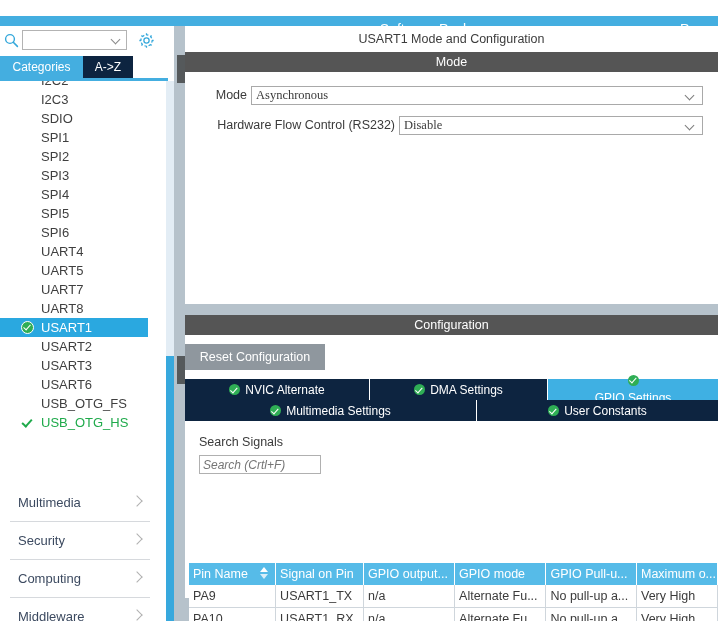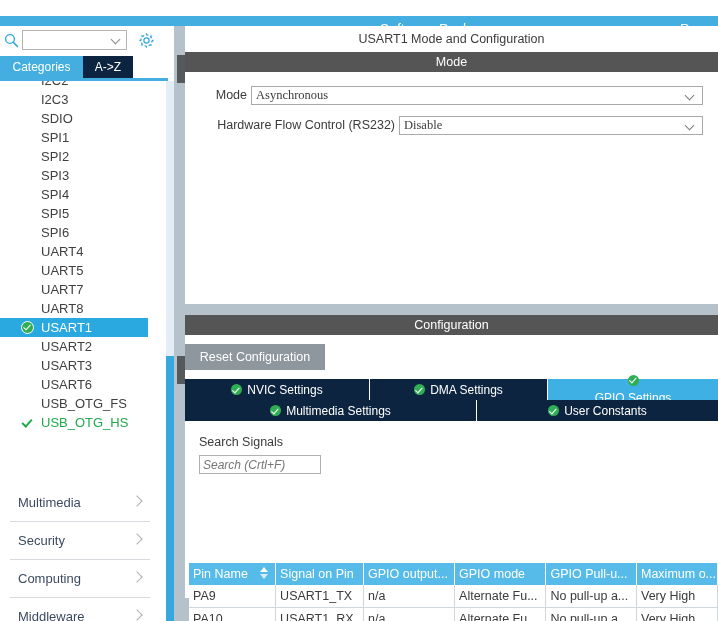--- a/index.html
+++ b/index.html
@@ -632,21 +632,21 @@
   <div class="section-band">Configuration</div>
 
   <div id="config-body">
     <div id="reset-wrap">
       <button id="reset-btn">Reset Configuration</button>
     </div>
 
     <div class="tabstrip">
       <div class="ctab" style="flex:0 0 185px">
         <span class="tick"></span>
-        <span>NVIC Settings</span>
+        <span>NVIC Alternate</span>
       </div>
       <div class="ctab" style="flex:0 0 178px">
         <span class="tick"></span>
         <span>DMA Settings</span>
       </div>
       <div class="ctab active">
         <span class="tick"></span>
         <span>GPIO Settings</span>
       </div>
     </div>

